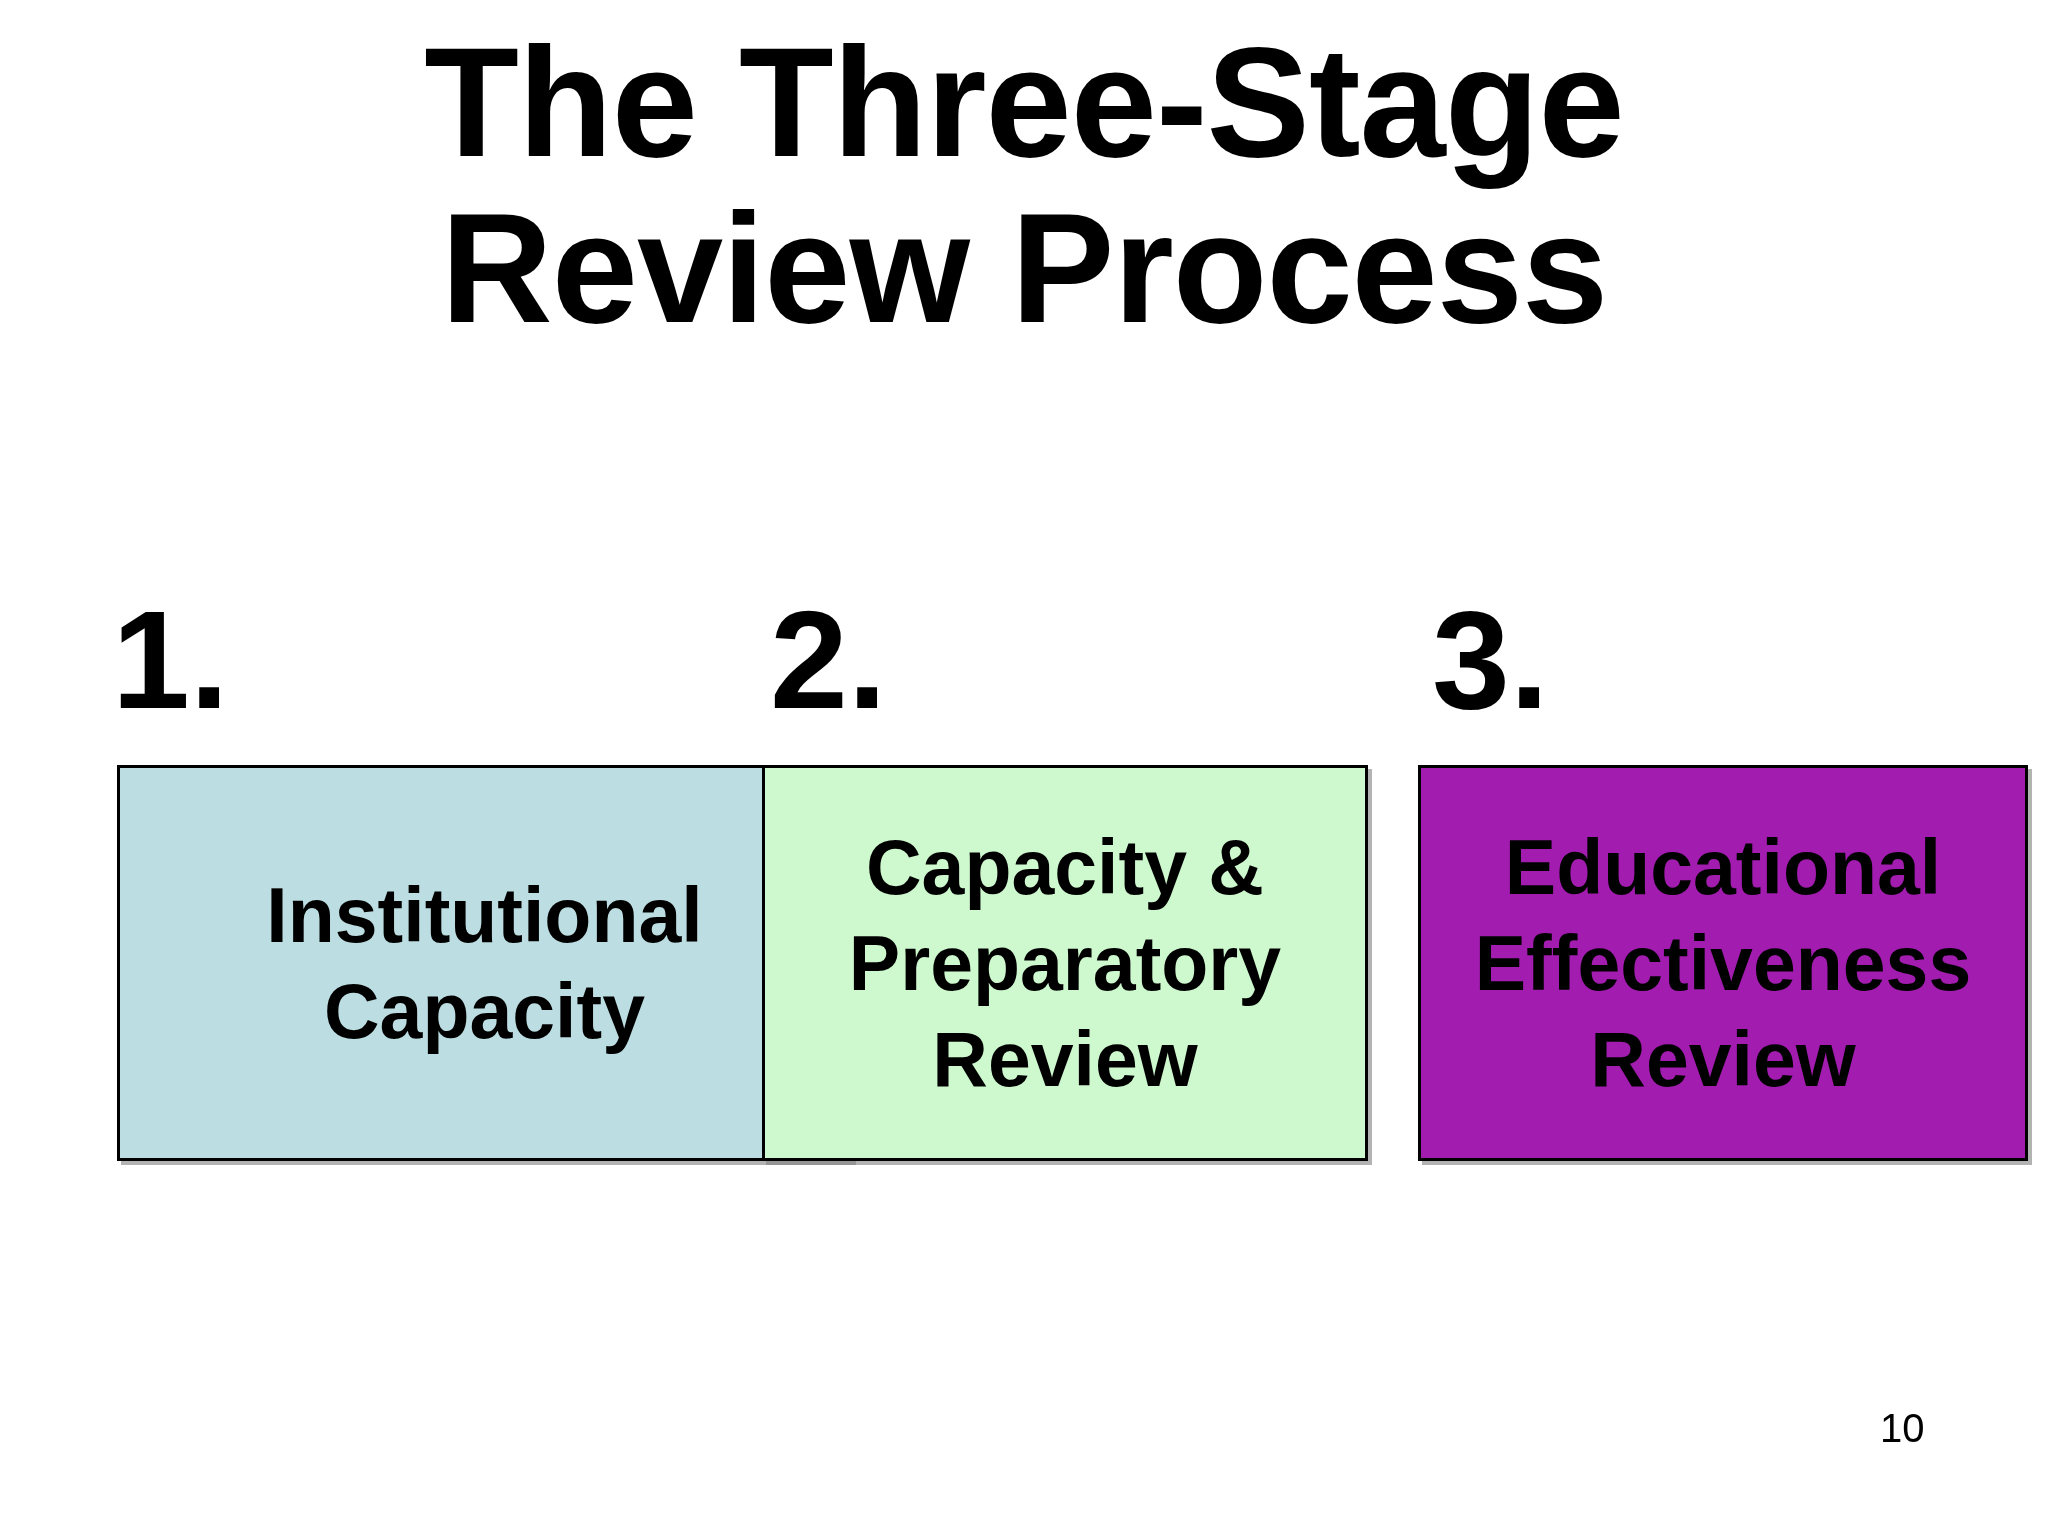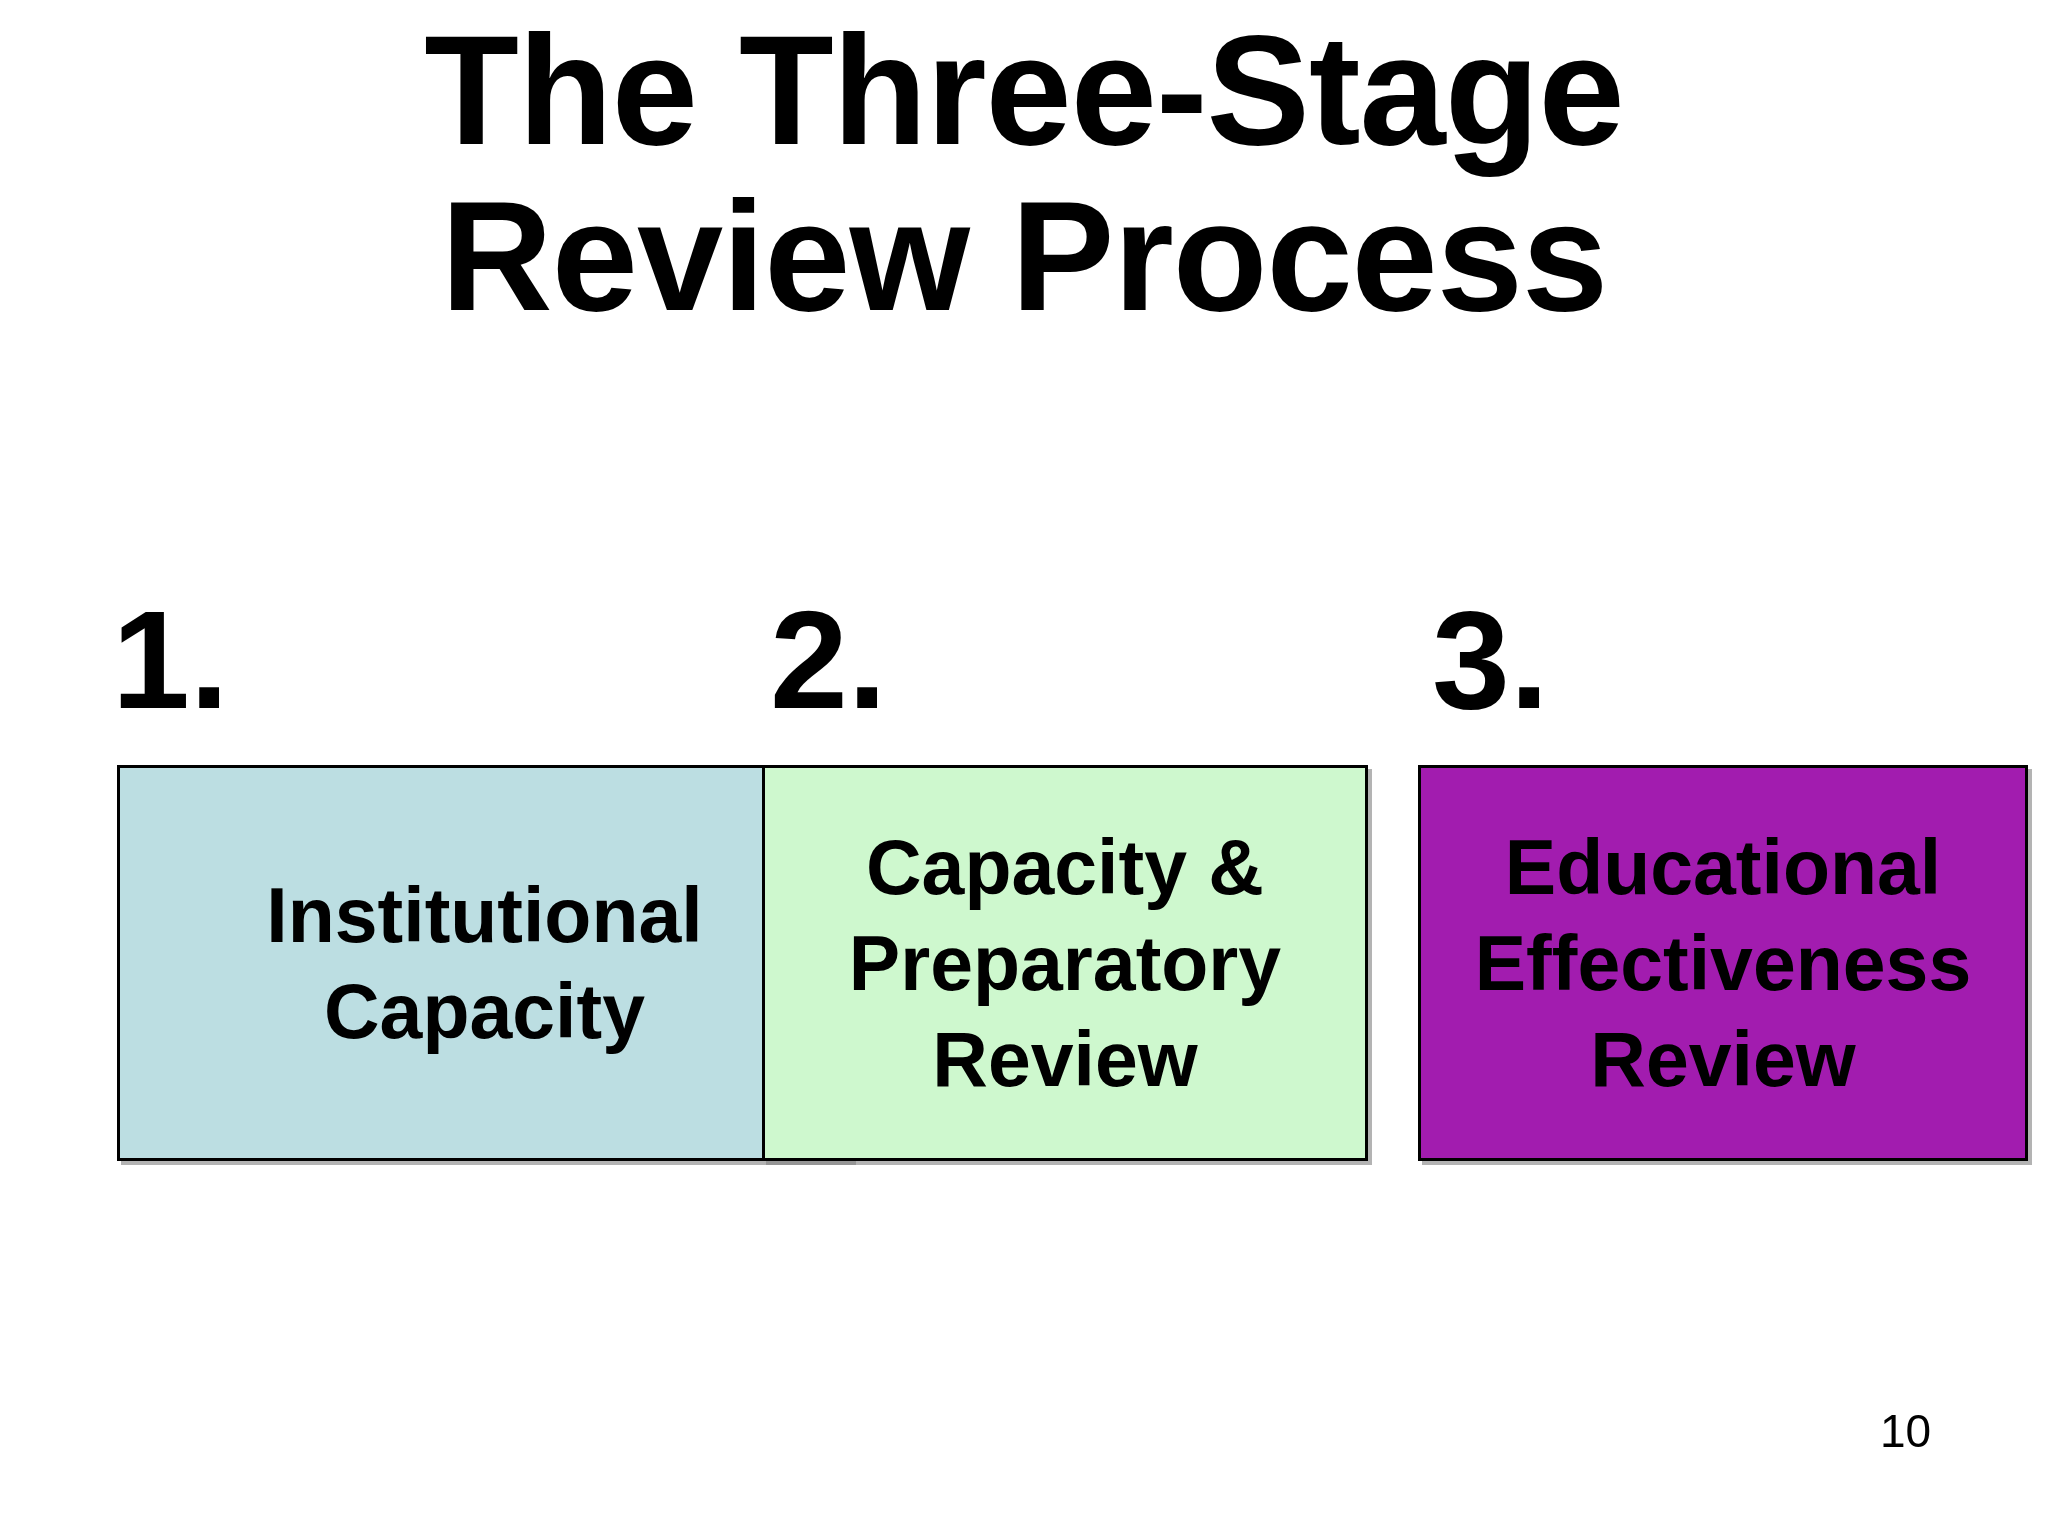--- a/index.html
+++ b/index.html
@@ -11,21 +11,21 @@
     position: relative;
     width: 2048px;
     height: 1536px;
     background: #ffffff;
     overflow: hidden;
     font-family: "Liberation Sans", sans-serif;
     color: #000000;
   }
   .title {
     position: absolute;
-    top: 8px;
+    top: 20px;
     left: 0;
     width: 100%;
     margin: 0;
     text-align: center;
     font-size: 155px;
     line-height: 1.07;
     font-weight: bold;
     letter-spacing: -1px;
   }
   .title-line { display: block; }
@@ -61,21 +61,21 @@
     font-size: 77px;
     font-weight: bold;
     line-height: 1.25;
   }
   .box-label span { display: block; }
 
   .page-number {
     position: absolute;
     left: 1880px;
     top: 1408px;
-    font-size: 46px;
+    font-size: 40px;
     line-height: 1;
   }
 </style>
 </head>
 <body>
 
 <div class="slide">
 
   <h1 class="title">
     <span class="title-line">The Three-Stage</span>

